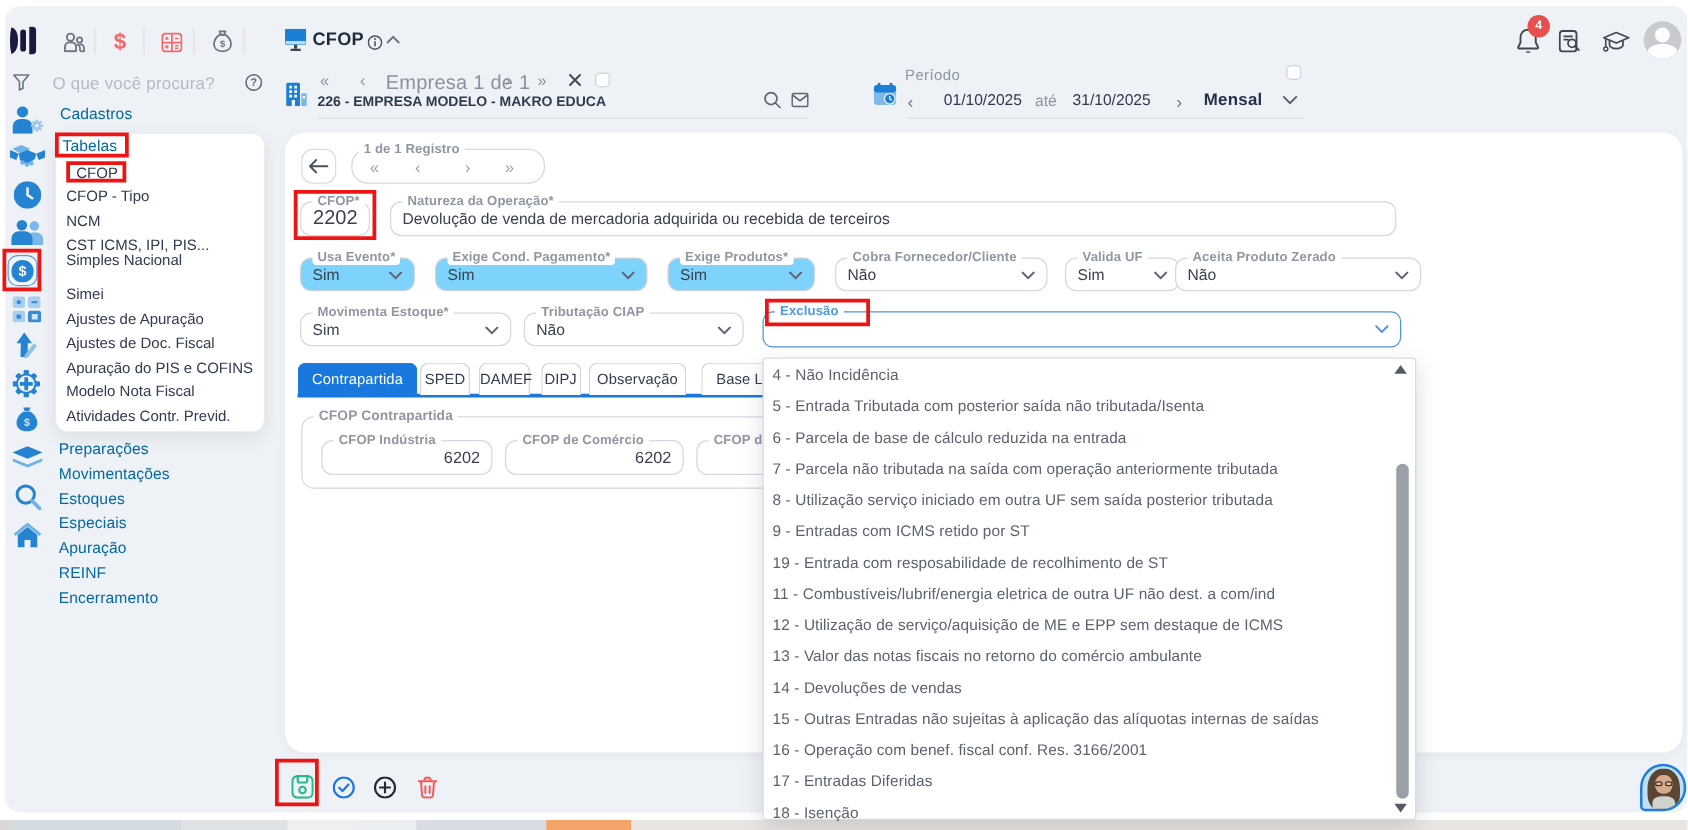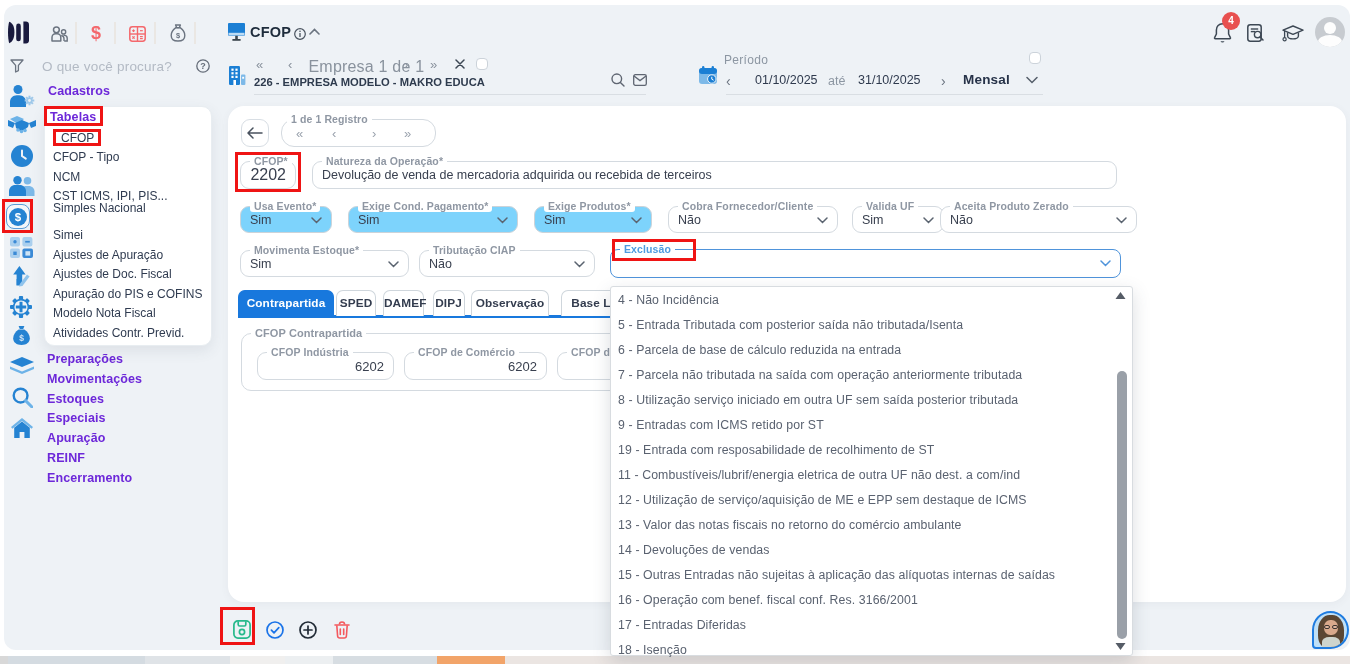--- a/index.html
+++ b/index.html
@@ -16,25 +16,25 @@
 .fs .val { position:absolute; left:9px; top:50%; transform:translateY(-50%); font-size:12.5px; color:#39404f; white-space:nowrap; }
 .fs .valr { position:absolute; right:9px; top:50%; transform:translateY(-50%); font-size:13px; color:#39404f; white-space:nowrap; }
 .fs.dis { background:#7dd3fc; border-color:#ccd3d9; }
 .fs.dis .lbl { background:#fff; border-radius:3px; }
 .chev { position:absolute; right:9px; top:50%; margin-top:-3px; width:11px; height:7px; }
 
 
 .red { position:absolute; border:3px solid #ef1414; }
 
 
-.mi { position:absolute; font-size:12.5px; font-weight:bold; color:#6d28d9; white-space:nowrap; letter-spacing:.1px;text-align:center; }
+.mi { position:absolute; font-size:12.5px; font-weight:normal; color:#0369a1; white-space:nowrap; letter-spacing:.1px;text-align:center; }
 .pi { position:absolute; font-size:12px; color:#2f3b50; white-space:nowrap; }
 
 
-.tab { position:absolute; top:290px; height:26px; border:1px solid #cfd6dc; border-bottom:none; border-radius:7px 7px 0 0; background:#fff; color:#333c4e; font-size:11.8px; font-weight:bold; text-align:center; line-height:25px; letter-spacing:.1px; }
+.tab { position:absolute; top:290px; height:26px; border:1px solid #cfd6dc; border-bottom:none; border-radius:7px 7px 0 0; background:#fff; color:#333c4e; font-size:11.8px; font-weight:normal; text-align:center; line-height:25px; letter-spacing:.1px; }
 
 
 #ddp { position:absolute; left:610px; top:286px; width:523px; height:370px; background:#fff; border:1px solid #d8dce0; border-radius:3px; box-shadow:0 6px 18px rgba(60,70,90,.18); z-index:40;padding-left:47px; }
 .ddi { position:absolute; left:7px; font-size:12.3px; color:#5a6270; white-space:nowrap; letter-spacing:.1px; }
 
 .hline { position:absolute; height:1px; background:#d9dee3; }
 svg { display:block; }
 </style>
 </head>
 <body>

